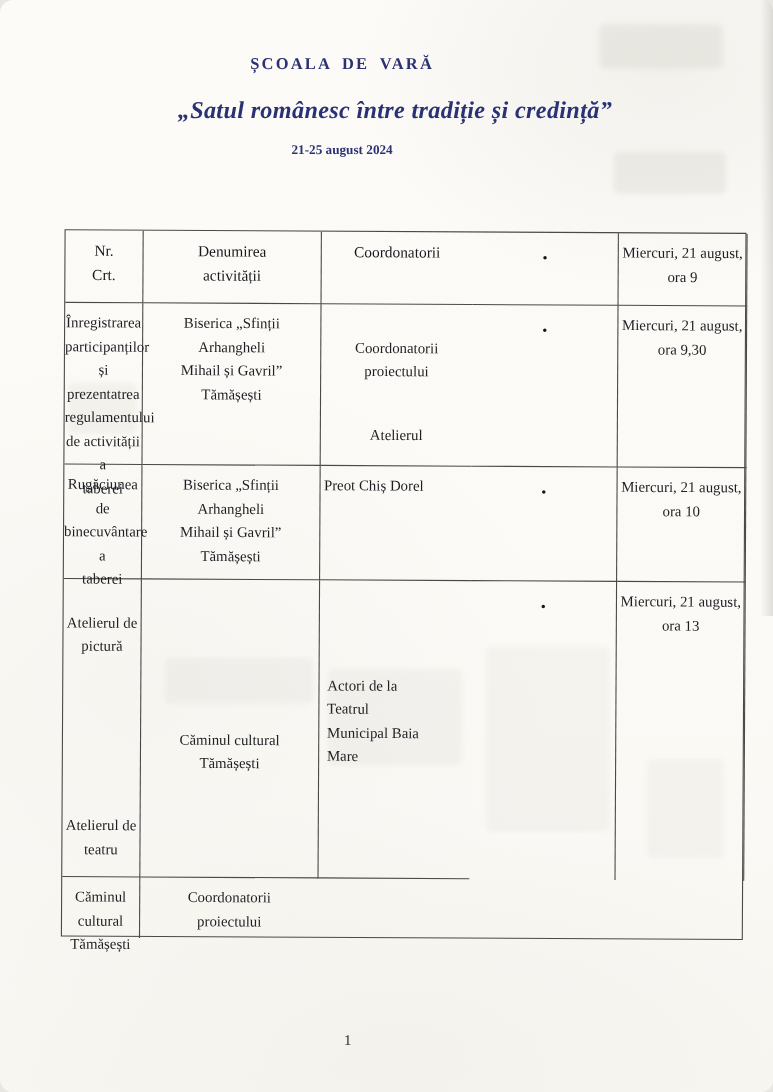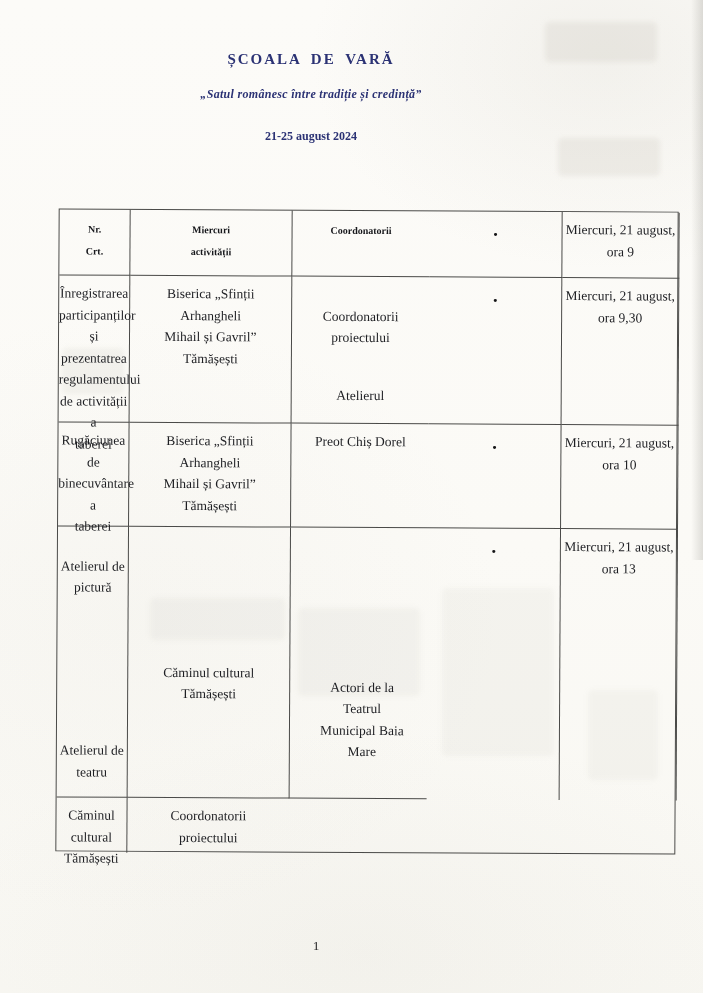--- a/index.html
+++ b/index.html
@@ -8,41 +8,42 @@
     font-family:"Liberation Serif","DejaVu Serif",serif;
     background:#e9e7e2;
   }
   .paper {
     position:relative; width:703px; height:993px; overflow:hidden;
     background:
       radial-gradient(ellipse 420px 300px at 86% 6%, rgba(203,200,189,0.20), transparent 70%),
       radial-gradient(ellipse 520px 420px at 18% 62%, rgba(210,207,197,0.10), transparent 72%),
       radial-gradient(ellipse 640px 320px at 52% 96%, rgba(205,202,191,0.13), transparent 70%),
       linear-gradient(180deg,#fcfbf8 0%,#fbfaf6 55%,#f8f7f2 100%);
+    border-radius: 12px;
   }
   
   .ghost {
     position:absolute; border-radius:5px;
     background:rgba(168,165,152,0.14); filter:blur(2.5px);
   }
   .g1 { left:545px; top:22px;  width:112px; height:40px; }
   .g2 { left:558px; top:138px; width:102px; height:38px; }
   .g3 { left:62px;  top:348px; width:62px;  height:46px; background:rgba(168,165,152,0.10); }
   .g4 { left:150px; top:598px; width:135px; height:42px; background:rgba(168,165,152,0.09); }
   .g5 { left:298px; top:608px; width:122px; height:88px; background:rgba(168,165,152,0.09); }
   .g6 { left:442px; top:588px; width:112px; height:168px; background:rgba(168,165,152,0.08); }
   .g7 { left:588px; top:690px; width:70px;  height:90px;  background:rgba(168,165,152,0.08); }
   .edge-shadow {
     position:absolute; right:0; top:0; width:12px; height:560px;
     background:linear-gradient(to left, rgba(110,108,100,0.20), rgba(110,108,100,0.0));
   }
 
   .titles { position:absolute; left:0; top:0; width:622px; text-align:center; color:#2b3274; }
   .doc-title    { position:absolute; top:51px;  width:100%; font-size:15px; font-weight:bold; letter-spacing:2px; word-spacing:4px; }
-  .doc-subtitle { position:absolute; top:87px;  width:100%; font-size:12px; font-weight:bold; font-style:italic; letter-spacing:0.3px; }
+  .doc-subtitle { position:absolute; top:87px;  width:100%; font-size:22px; font-weight:bold; font-style:italic; letter-spacing:0.3px;padding-left:48px; }
   .doc-date     { position:absolute; top:129px; width:100%; font-size:12px; font-weight:bold; }
 
   .schedule {
     position:absolute; left:57px; top:210px; width:620px; height:643px;
     display:grid;
     grid-template-columns:71px 162px 137px 133px 117px;
     grid-template-rows:66px 147px 104px 271px 55px;
     border:1.6px solid #4a4a48; box-sizing:border-box;
     transform:rotate(0.3deg); transform-origin:50% 50%;
     color:#1e1f23;
@@ -50,27 +51,27 @@
   .cell {
     box-sizing:border-box;
     border-right:1.5px solid #4a4a48;
     border-bottom:1.5px solid #4a4a48;
     padding-top:7px; text-align:center;
     white-space:pre-line;
     font-size:13.5px; line-height:21.5px;
   }
   .cell.last-col { border-right:none; }
   .cell.last-row { border-bottom:none; }
-  .cell.head { font-weight:bold; font-size:10px; line-height:22px; padding-top:9px; color:#17181c; }
+  .cell.head { font-weight:normal; font-size:14px; line-height:22px; padding-top:9px; color:#17181c; }
   .cell.bullet { font-size:13px; padding-top:12px; color:#141416; }
-  .cell.align-left { text-align:center; padding-left:3px; padding-right:2px; }
+  .cell.align-left { text-align:left; padding-left:3px; padding-right:2px; }
   .blk2-gap-sm { margin-top:15px; }
   .loc-offset  { margin-top:106px; }
   .blk2-gap-lg { margin-top:120px; }
-  .blk2-left   { margin-top:120px; text-align:center; padding-left:7px; }
+  .blk2-left   { margin-top:56px; text-align:left; padding-left:7px; }
 
   .page-number {
     position:absolute; left:303px; top:938px; width:26px;
     text-align:center; font-size:13.5px; color:#2b2b2d;
   }
 </style>
 </head>
 <body>
 
 <div class="paper">
@@ -87,21 +88,21 @@
   <header class="titles">
     <div class="doc-title">ȘCOALA DE VARĂ</div>
     <div class="doc-subtitle">„Satul românesc între tradiție și credință”</div>
     <div class="doc-date">21-25 august 2024</div>
   </header>
 
   <div class="schedule">
 
     <div class="cell head">Nr.
 Crt.</div>
-    <div class="cell head">Miercuri
+    <div class="cell head">Denumirea
 activității</div>
     <div class="cell head last-col">Coordonatorii</div>
 
     <div class="cell bullet">•</div>
     <div class="cell">Miercuri, 21 august,
 ora 9</div>
     <div class="cell">Înregistrarea
 participanților și
 prezentatrea
 regulamentului

